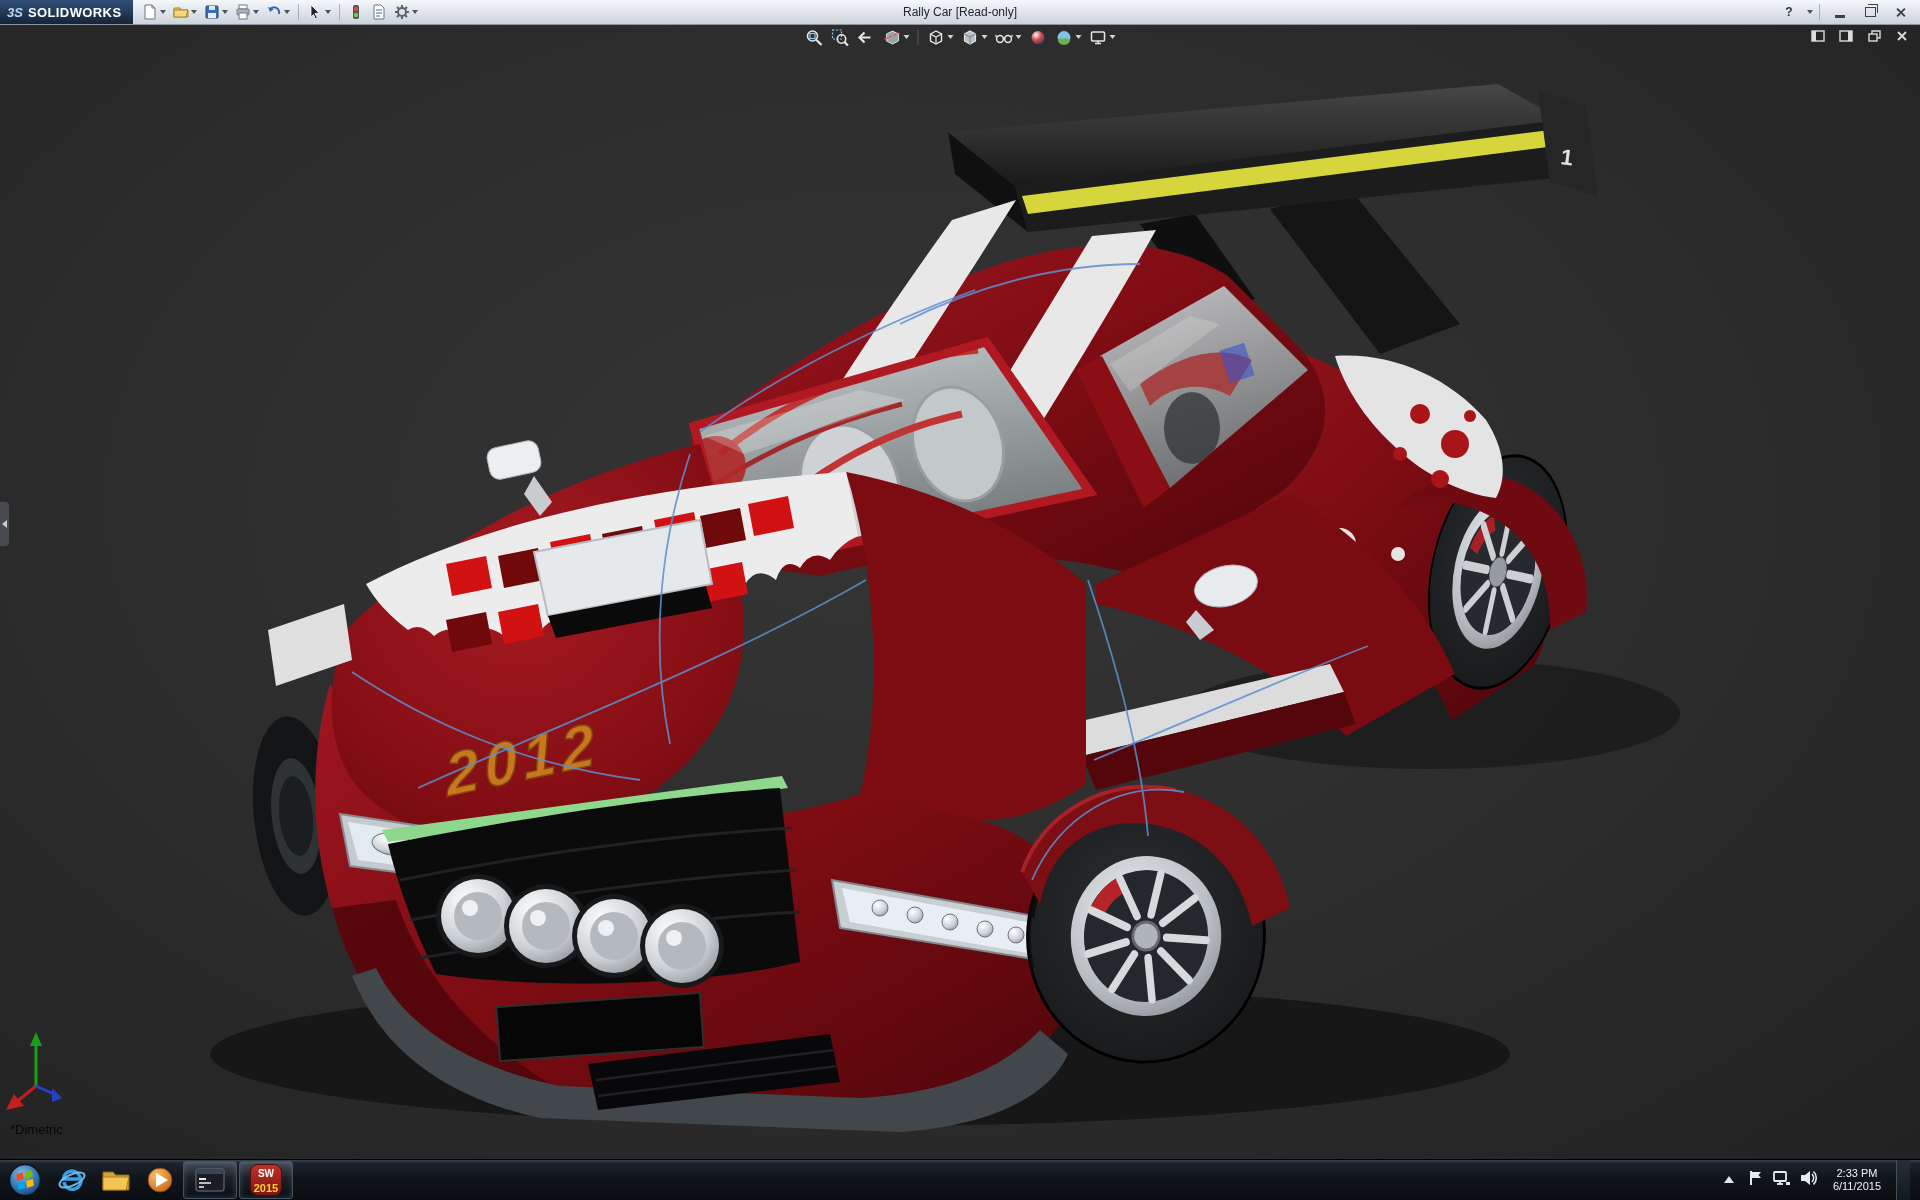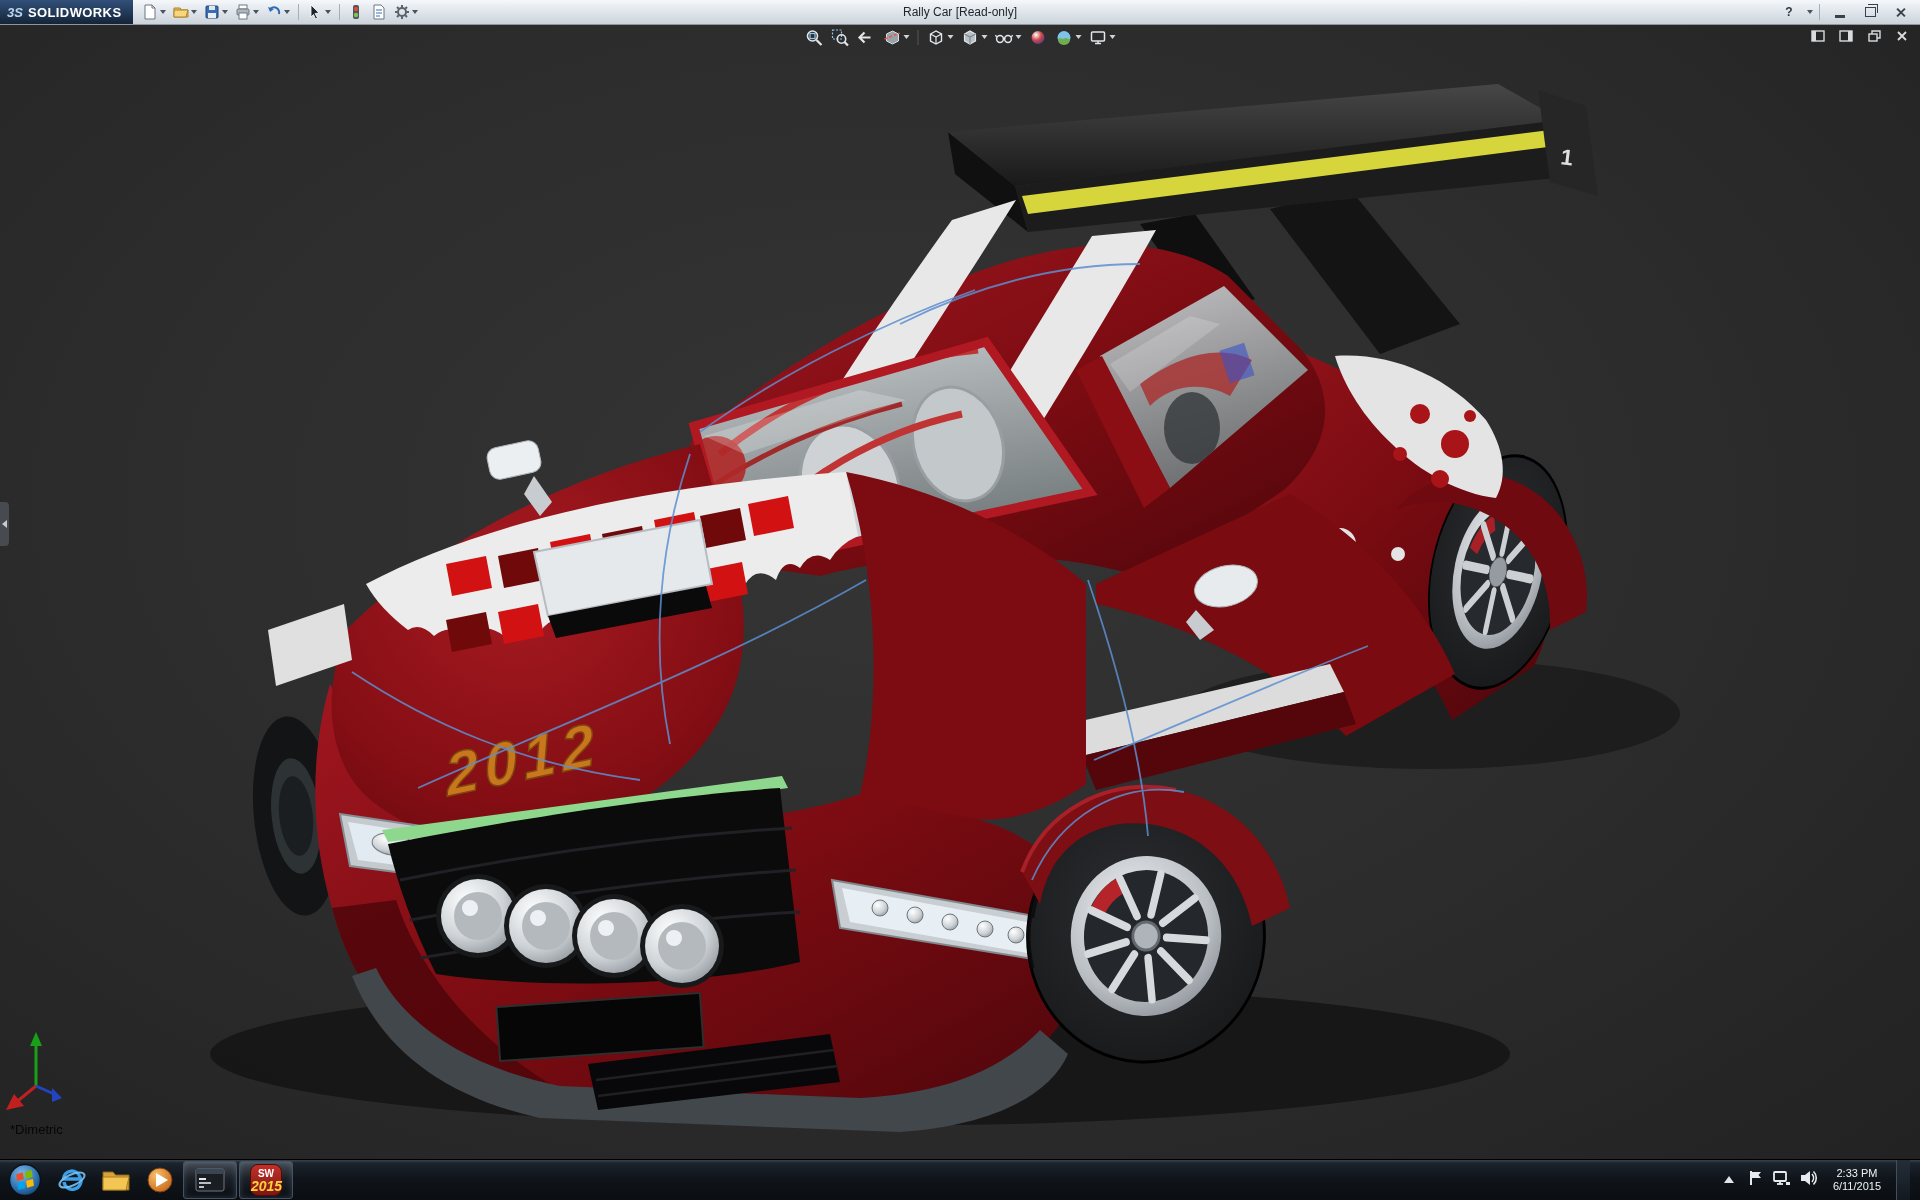--- a/index.html
+++ b/index.html
@@ -44,21 +44,21 @@
   .fm-tab:before{content:"";width:0;height:0;border-top:4px solid transparent;border-bottom:4px solid transparent;
     border-right:5px solid #c8ccd0;}
   
   .taskbar{position:absolute;bottom:0;left:0;width:1920px;height:40px;z-index:70;
     background:linear-gradient(#39444f 0%,#1b232c 8%,#10151b 45%,#0a0e12 100%);
     border-top:1px solid #000;display:flex;align-items:center;}
   .tb-item{width:42px;height:36px;margin:1px 1px;display:flex;align-items:center;justify-content:center;border-radius:3px;}
   .tb-open{border:1px solid #46525f;background:linear-gradient(rgba(255,255,255,.18),rgba(255,255,255,.05) 45%,rgba(0,0,0,.15));
     box-shadow:inset 0 0 6px rgba(140,190,240,.25);}
   .sw-badge{position:absolute;bottom:1px;left:0;right:0;text-align:center;color:#ffd23c;
-    font-size:14px;font-weight:bold;font-style:italic;}
+    font-size:11px;font-weight:bold;}
   .sw-label{position:absolute;top:3px;left:0;right:0;text-align:center;color:#fff;font-size:10px;font-weight:bold;}
   .tray{margin-left:auto;display:flex;align-items:center;gap:9px;padding-right:10px;height:40px;}
   .clock{color:#edf2f7;font-size:11px;line-height:13px;text-align:center;padding:0 6px;}
   .show-desktop{width:13px;height:40px;border-left:1px solid #444f59;
     background:linear-gradient(#252e37,#121920);}
 </style>
 </head>
 <body>
 
 <div class="titlebar">

